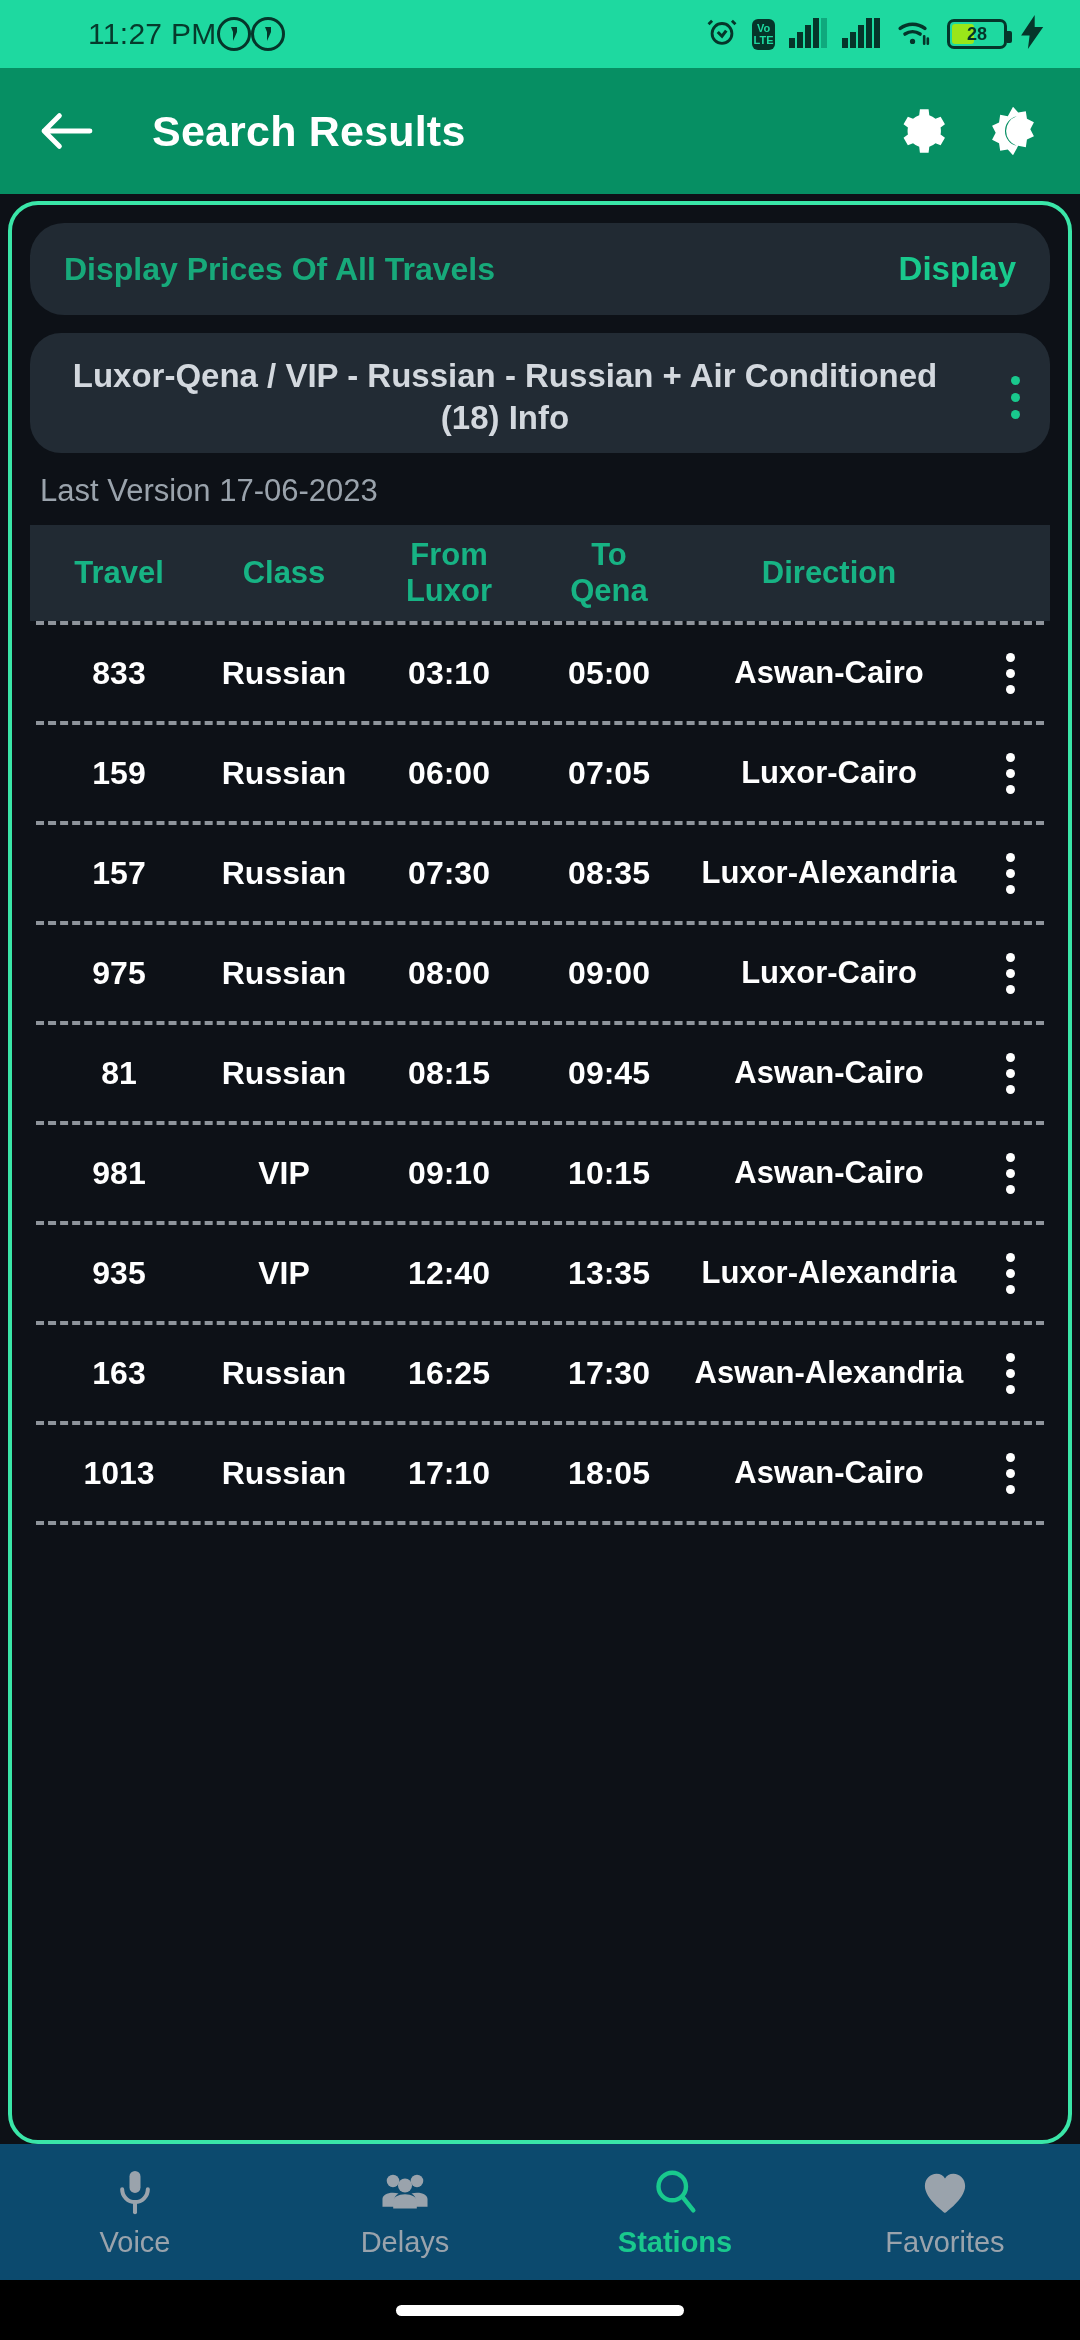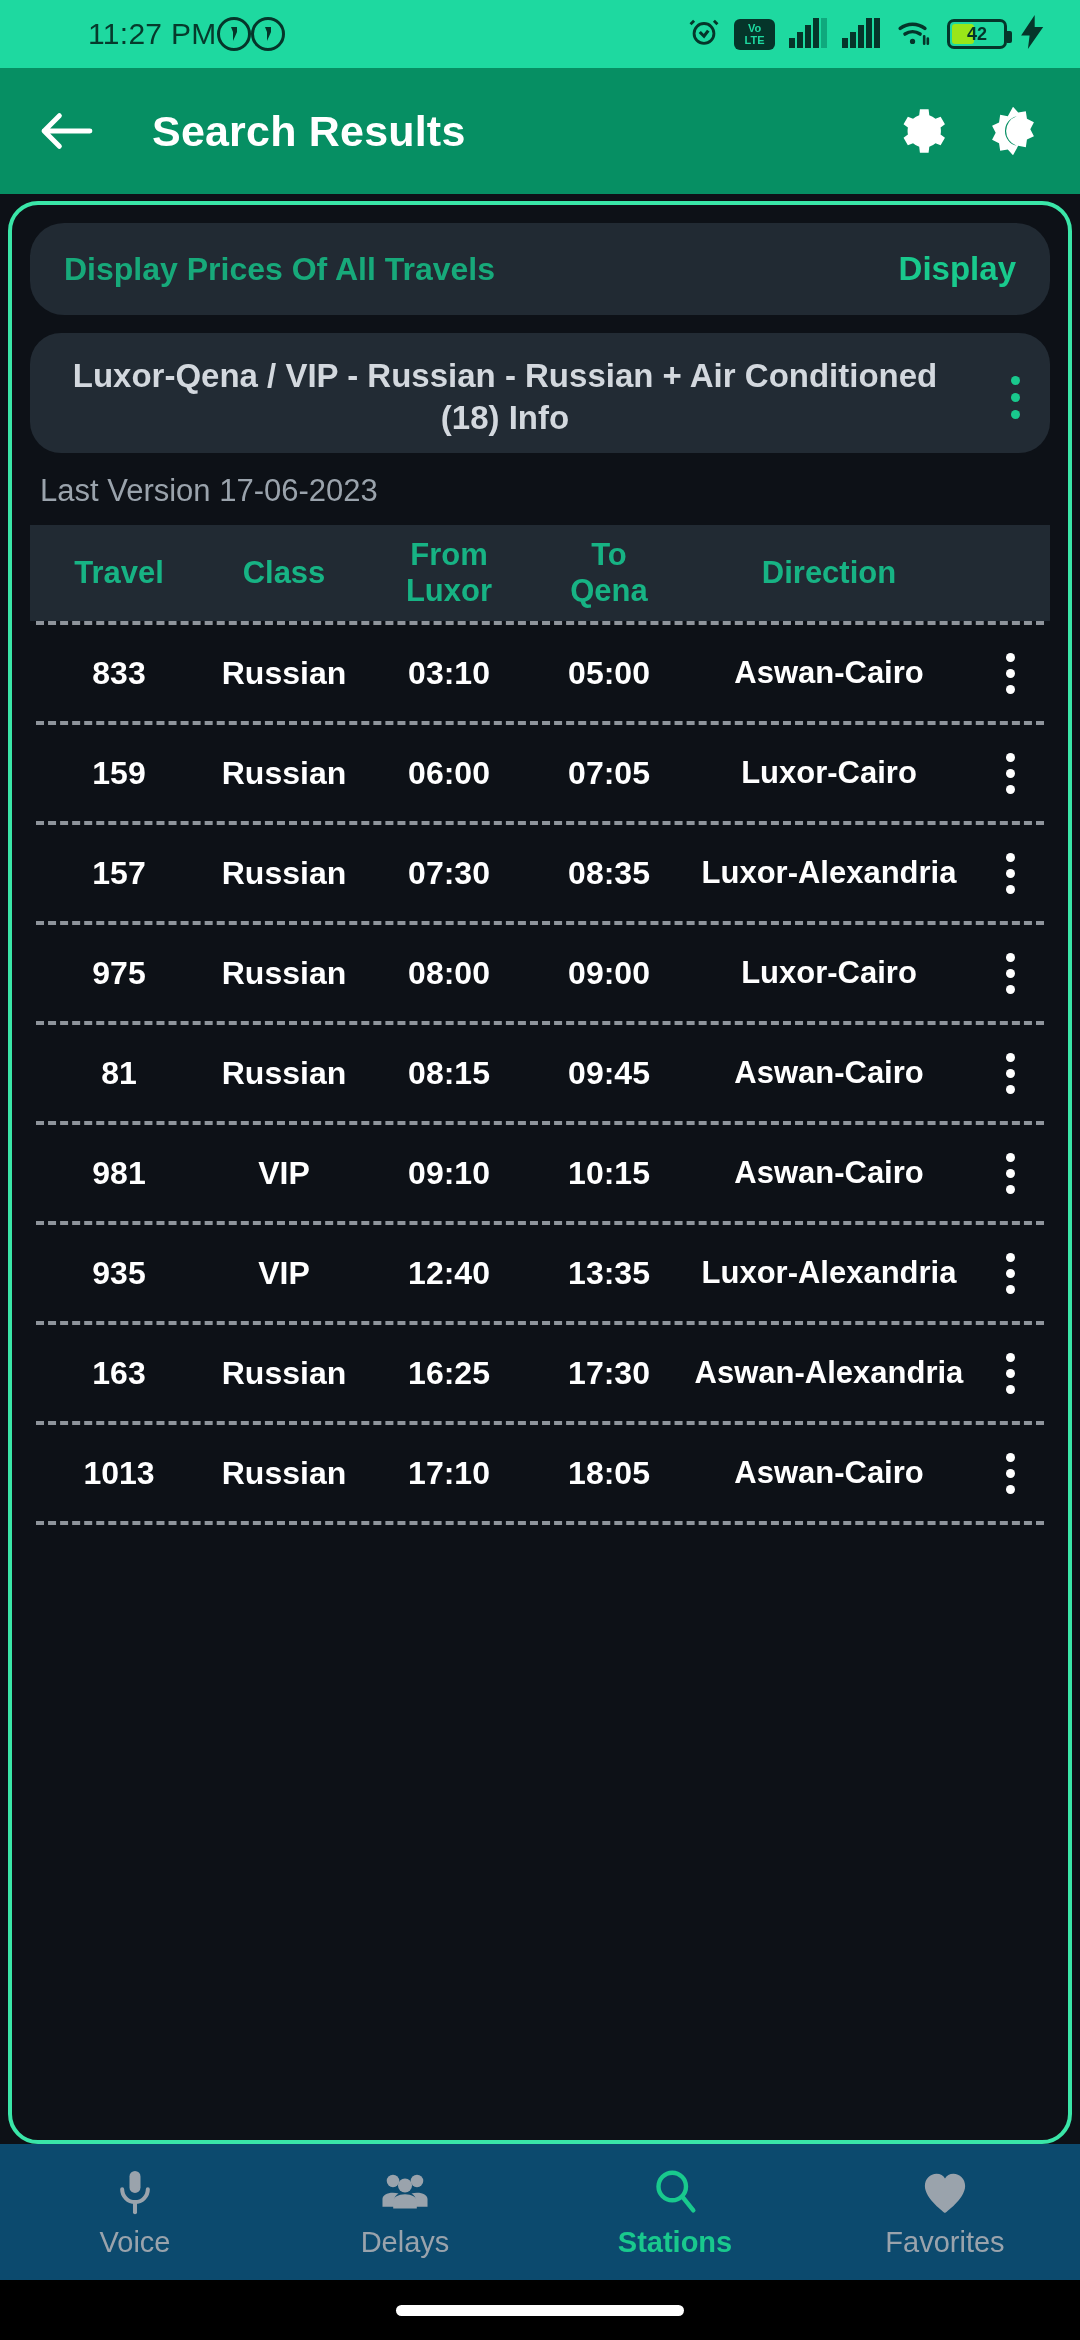--- a/index.html
+++ b/index.html
@@ -24,21 +24,21 @@
   .sb-left { display:flex; align-items:center; }
   .sb-clock { font-size:30px; font-weight:400; color:#063a2c; letter-spacing:.3px; }
   .sb-right { display:flex; align-items:center; gap:13px; }
   .sb-badge {
     width:34px;height:34px;border-radius:50%;
     border:3px solid #05352a;
     display:flex;align-items:center;justify-content:center;
     font-size:15px;font-weight:bold;color:#05352a;
   }
   .volte {
-    width:41px;height:31px;border-radius:6px;background:#05352a;color:#1ed9a0;
+    width:23px;height:31px;border-radius:6px;background:#05352a;color:#1ed9a0;
     font-size:11px;font-weight:bold;line-height:12px;text-align:center;
     display:flex;flex-direction:column;align-items:center;justify-content:center;
   }
   .batt {
     width:60px;height:30px;border:3px solid #05352a;border-radius:7px;
     position:relative;display:flex;align-items:center;padding:2px;
   }
   .batt::after{content:"";position:absolute;right:-8px;top:9px;width:5px;height:12px;background:#05352a;border-radius:0 2px 2px 0;}
   .batt-fill{ width:22px;height:100%;background:#9ae619;border-radius:3px;}
   .batt-num{position:absolute;left:0;right:0;text-align:center;font-size:18px;font-weight:bold;color:#05352a;}
@@ -239,21 +239,21 @@
     <span>
       <svg width="40" height="32" viewBox="0 0 24 22" fill="none" stroke="#05352a" stroke-width="2.4" stroke-linecap="round">
         <path d="M2.5 8.5a14 14 0 0 1 17 0"></path>
           <path d="M5.8 12.4a9.4 9.4 0 0 1 10.4 0"></path>
         <circle cx="11" cy="17.5" r="1.8" fill="#05352a" stroke="none"></circle>
         <path d="M19 14v5M21.5 15.5v3.5" stroke-width="1.8"></path>
       </svg>
     </span>
     <span class="batt">
       <span class="batt-fill"></span>
-      <span class="batt-num">42</span>
+      <span class="batt-num">28</span>
     </span>
     <span>
       <svg width="26" height="34" viewBox="0 0 14 20">
           <path d="M8 0L0 12h5l-1 8 9-13H8z" fill="#05352a"></path>
         </svg>
     </span>
   </div>
 </div>
 
 <div class="appbar">

